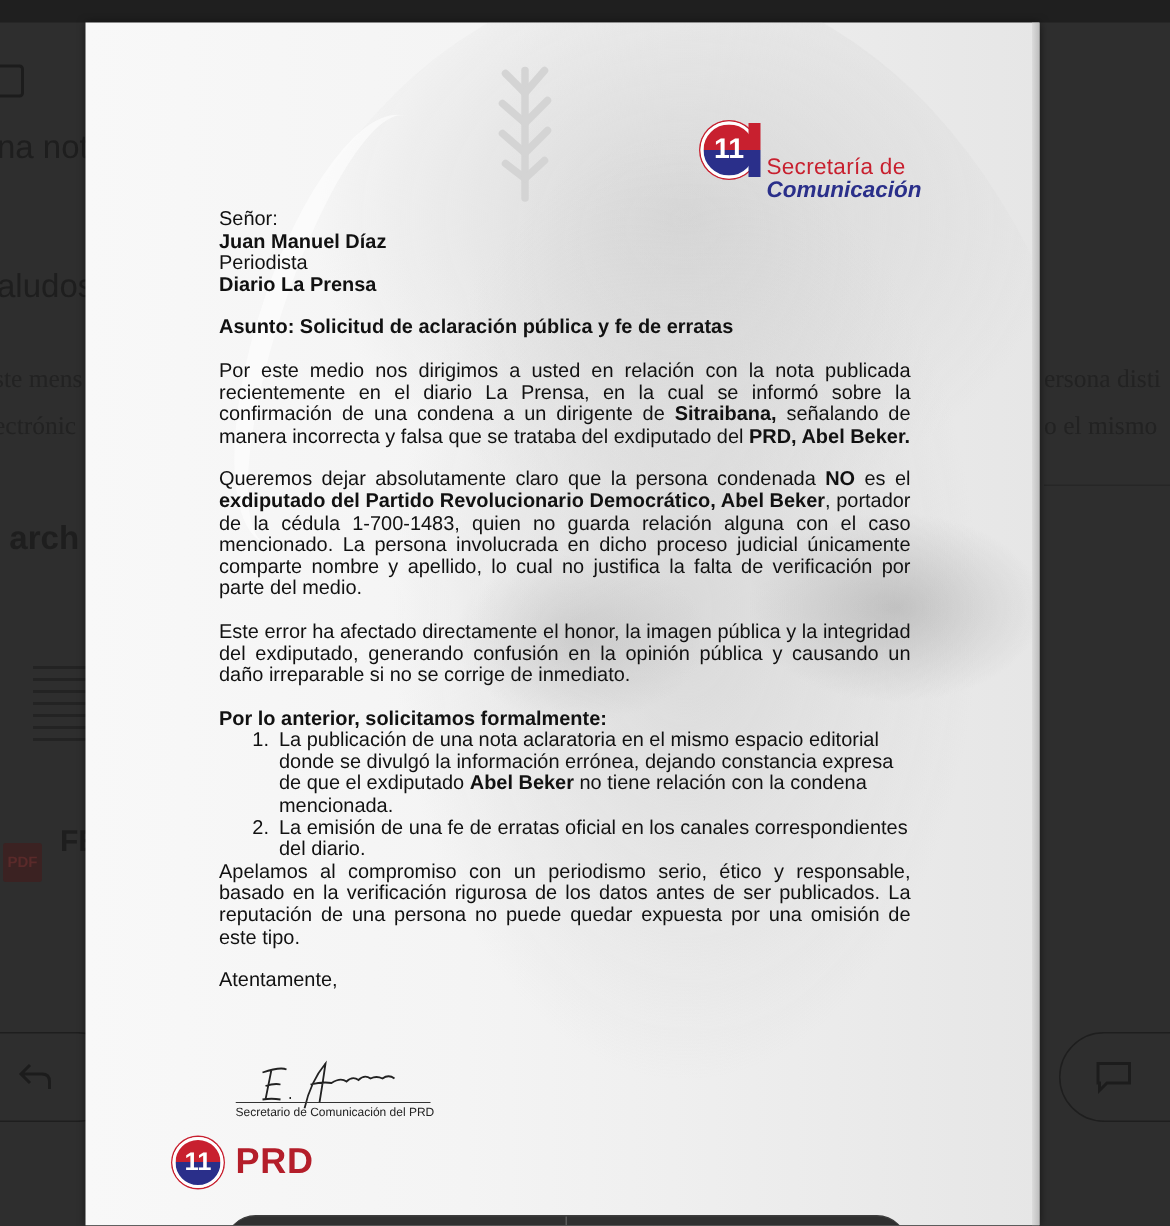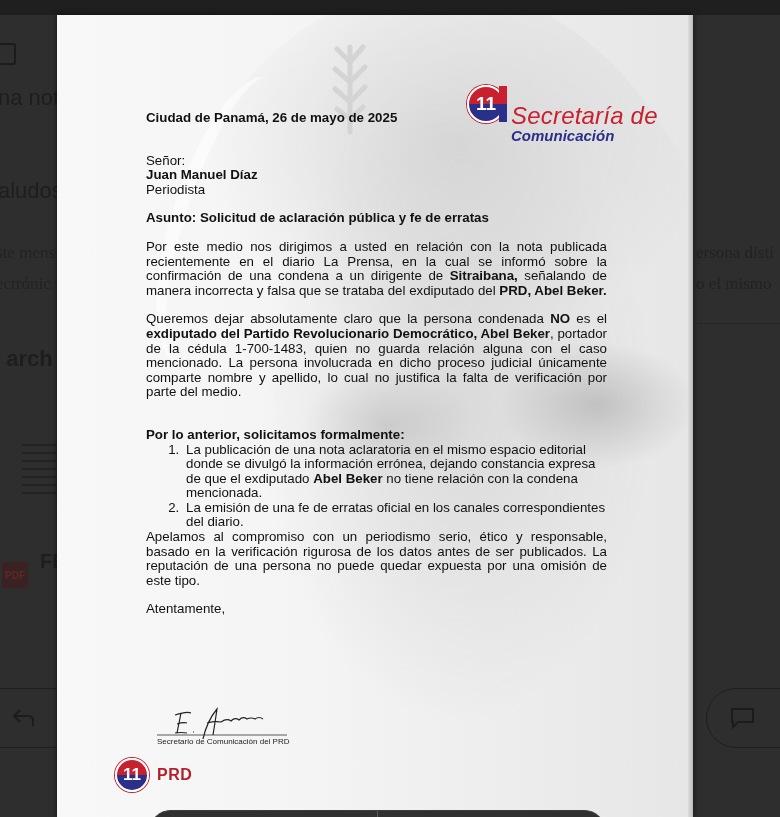--- a/index.html
+++ b/index.html
@@ -45,37 +45,37 @@
     .logo-top { position:absolute; left:410px; top:50px; display:flex; align-items:center; }
     .badge {
       border-radius:50%; display:flex; align-items:center; justify-content:center; color:#fff; font-weight:bold;
       background:linear-gradient(180deg,#c8202f 0%,#c8202f 50%,#2a2f8a 50%,#2a2f8a 100%);
       border:2px solid #fff; box-shadow:0 0 0 1px #c8202f;
     }
     .badge-lg { width:34px; height:34px; font-size:19px; }
     .badge-sm { width:30px; height:30px; font-size:17px; }
     .sec-flag { width:8px; height:36px; margin-left:-6px; background:linear-gradient(180deg,#c8202f 50%,#2a2f8a 50%); }
     .sec-text { margin-left:4px; line-height:1; }
-    .sec-line1 { color:#c8202f; font-size:24px; font-style:italic; letter-spacing:.2px;margin-top:39px; }
+    .sec-line1 { color:#c8202f; font-size:15px; letter-spacing:.2px;margin-top:39px; }
     .sec-line2 { color:#2a2f8a; font-size:15px; font-weight:bold; font-style:italic; }
 
     .content { position:absolute; left:89px; top:96px; width:461px; color:#111; font-size:13.3px; line-height:14.6px; }
     .content p { margin:0; }
     .j { text-align:justify; text-align-last:left; }
     .gap-s { height:14px; }
     .gap-m { height:28px; }
     b { font-weight:bold; }
     ol { margin:0; padding-left:37px; }
     ol li { padding-left:3px; }
 
     .sign { position:absolute; left:100px; top:690px; width:145px; }
     .sign svg { display:block; }
     .sign-caption { font-size:8px; color:#222; margin-top:-2px; white-space:nowrap; }
     .prd-logo { position:absolute; left:58px; top:743px; display:flex; align-items:center; }
-    .prd-text { margin-left:8px; color:#b41e2a; font-weight:bold; font-size:16px; letter-spacing:.5px; }
+    .prd-text { margin-left:8px; color:#b41e2a; font-weight:bold; font-size:24px; letter-spacing:.5px; }
 
     .bottom-pill {
       position:absolute; left:93px; top:795px; width:455px; height:40px; background:#303030; border-radius:22px;
       border-top:1px solid #3d3d3d; display:flex;
     }
     .bottom-pill .half { flex:1; height:100%; }
     .bottom-pill .divider { width:1px; background:#5a5a5a; }
   </style>
 </head>
 <body>
@@ -137,32 +137,33 @@
   <div class="logo-top">
     <div class="badge badge-lg">11</div>
     <div class="sec-flag"></div>
     <div class="sec-text">
       <div class="sec-line1">Secretaría de</div>
       <div class="sec-line2">Comunicación</div>
     </div>
   </div>
 
   <div class="content">
-    <p><b>Ciudad de Panamá, 26 de mayo de 2025</b></p>
     <div class="gap-m"></div>
     <p>Señor:</p>
     <p><b>Juan Manuel Díaz</b></p>
     <p>Periodista</p>
+    <p><b>Diario La Prensa</b></p>
     <div class="gap-s"></div>
     <p><b>Asunto: Solicitud de aclaración pública y fe de erratas</b></p>
     <div class="gap-s"></div>
     <p class="j"><span>Por este medio nos dirigimos a usted en relación con la nota publicada recientemente en el diario La Prensa, en la cual se informó sobre la confirmación de una condena a un dirigente de </span><b>Sitraibana,</b><span> señalando de manera incorrecta y falsa que se trataba del exdiputado del </span><b>PRD, Abel Beker.</b></p>
     <div class="gap-s"></div>
     <p class="j"><span>Queremos dejar absolutamente claro que la persona condenada </span><b>NO</b><span> es el </span><b>exdiputado del Partido Revolucionario Democrático, Abel Beker</b><span>, portador de la cédula 1-700-1483, quien no guarda relación alguna con el caso mencionado. La persona involucrada en dicho proceso judicial únicamente comparte nombre y apellido, lo cual no justifica la falta de verificación por parte del medio.</span></p>
     <div class="gap-s"></div>
+    <p class="j">Este error ha afectado directamente el honor, la imagen pública y la integridad del exdiputado, generando confusión en la opinión pública y causando un daño irreparable si no se corrige de inmediato.</p>
     <div class="gap-s"></div>
     <p><b>Por lo anterior, solicitamos formalmente:</b></p>
     <ol>
       <li><span>La publicación de una nota aclaratoria en el mismo espacio editorial donde se divulgó la información errónea, dejando constancia expresa de que el exdiputado </span><b>Abel Beker</b><span> no tiene relación con la condena mencionada.</span></li>
       <li>La emisión de una fe de erratas oficial en los canales correspondientes del diario.</li>
     </ol>
     <p class="j">Apelamos al compromiso con un periodismo serio, ético y responsable, basado en la verificación rigurosa de los datos antes de ser publicados. La reputación de una persona no puede quedar expuesta por una omisión de este tipo.</p>
     <div class="gap-s"></div>
     <p>Atentamente,</p>
   </div>

